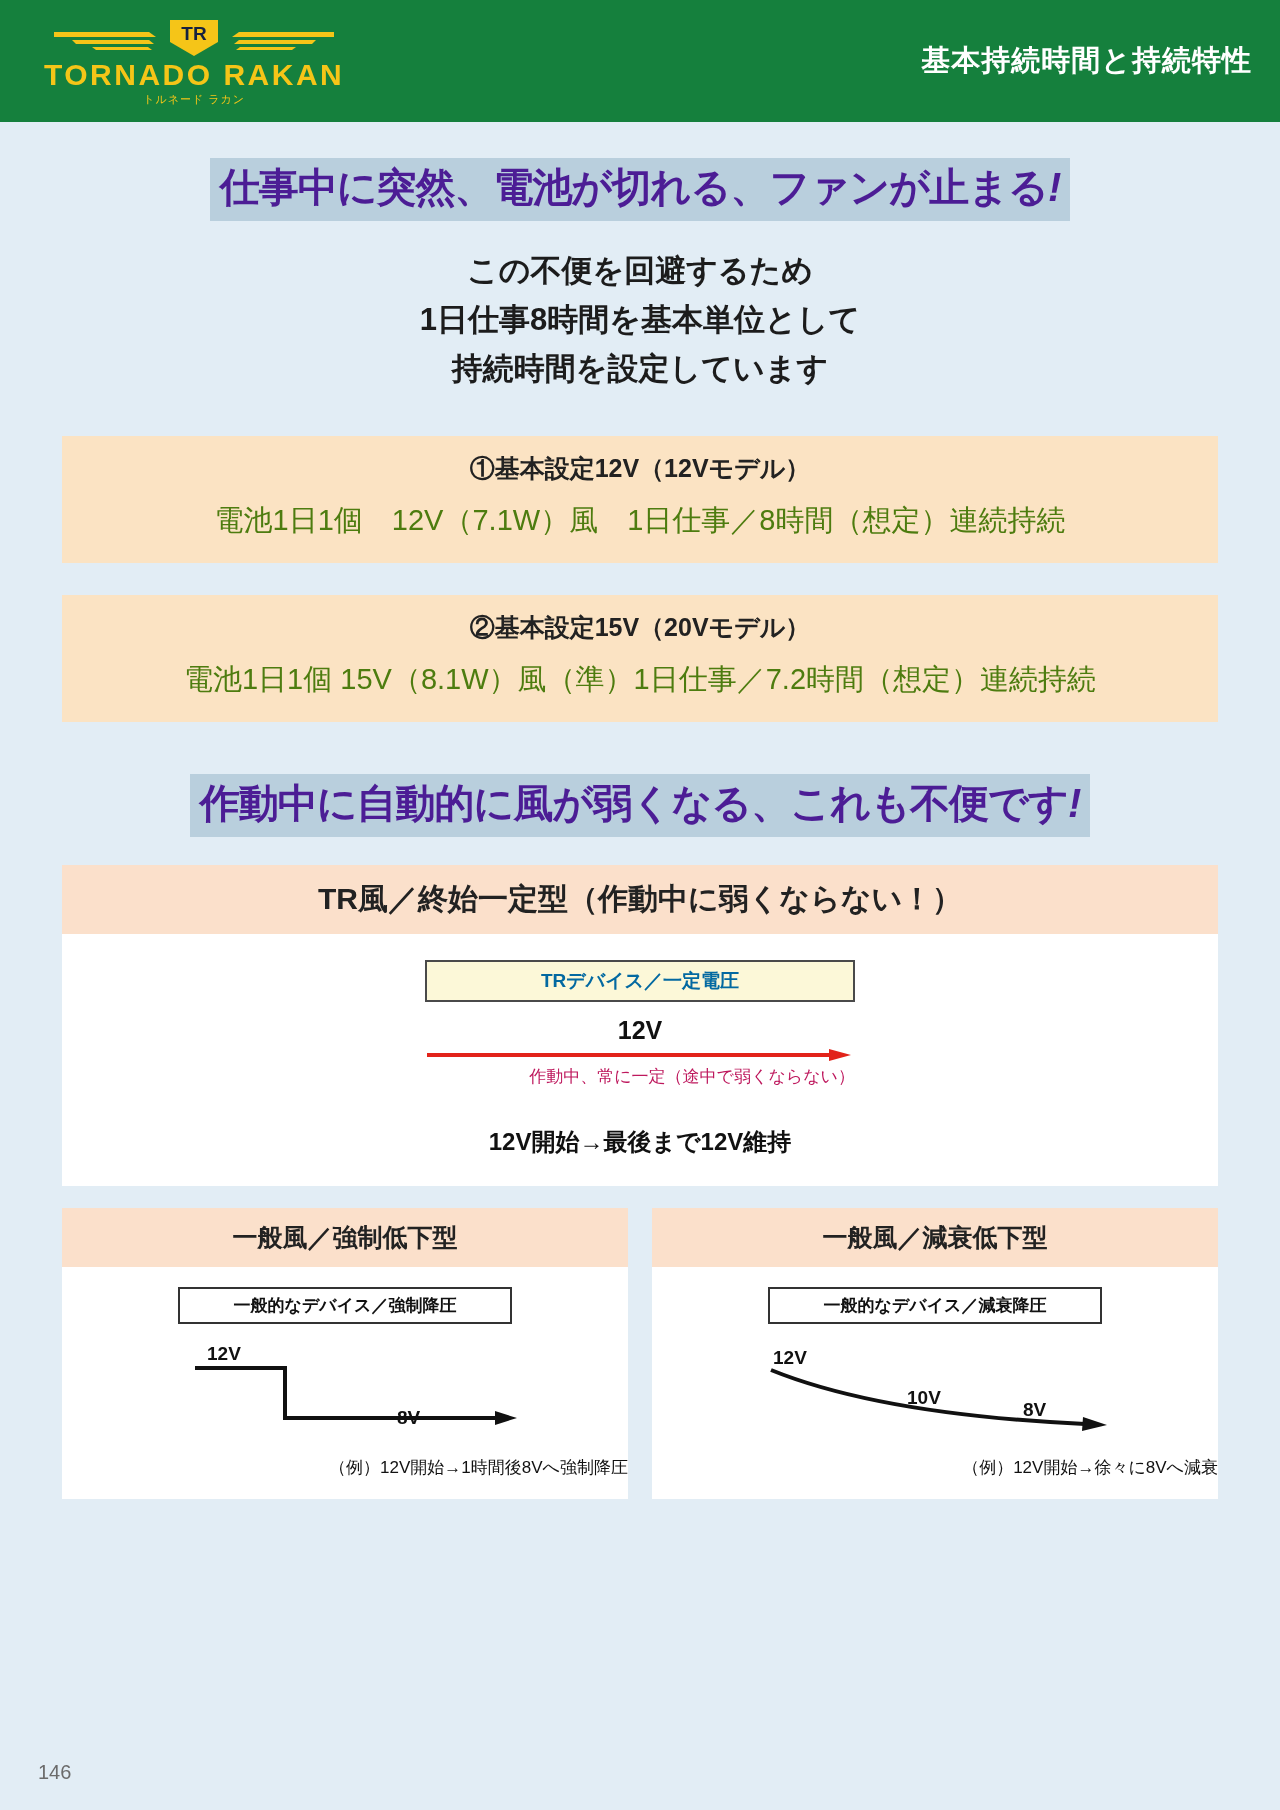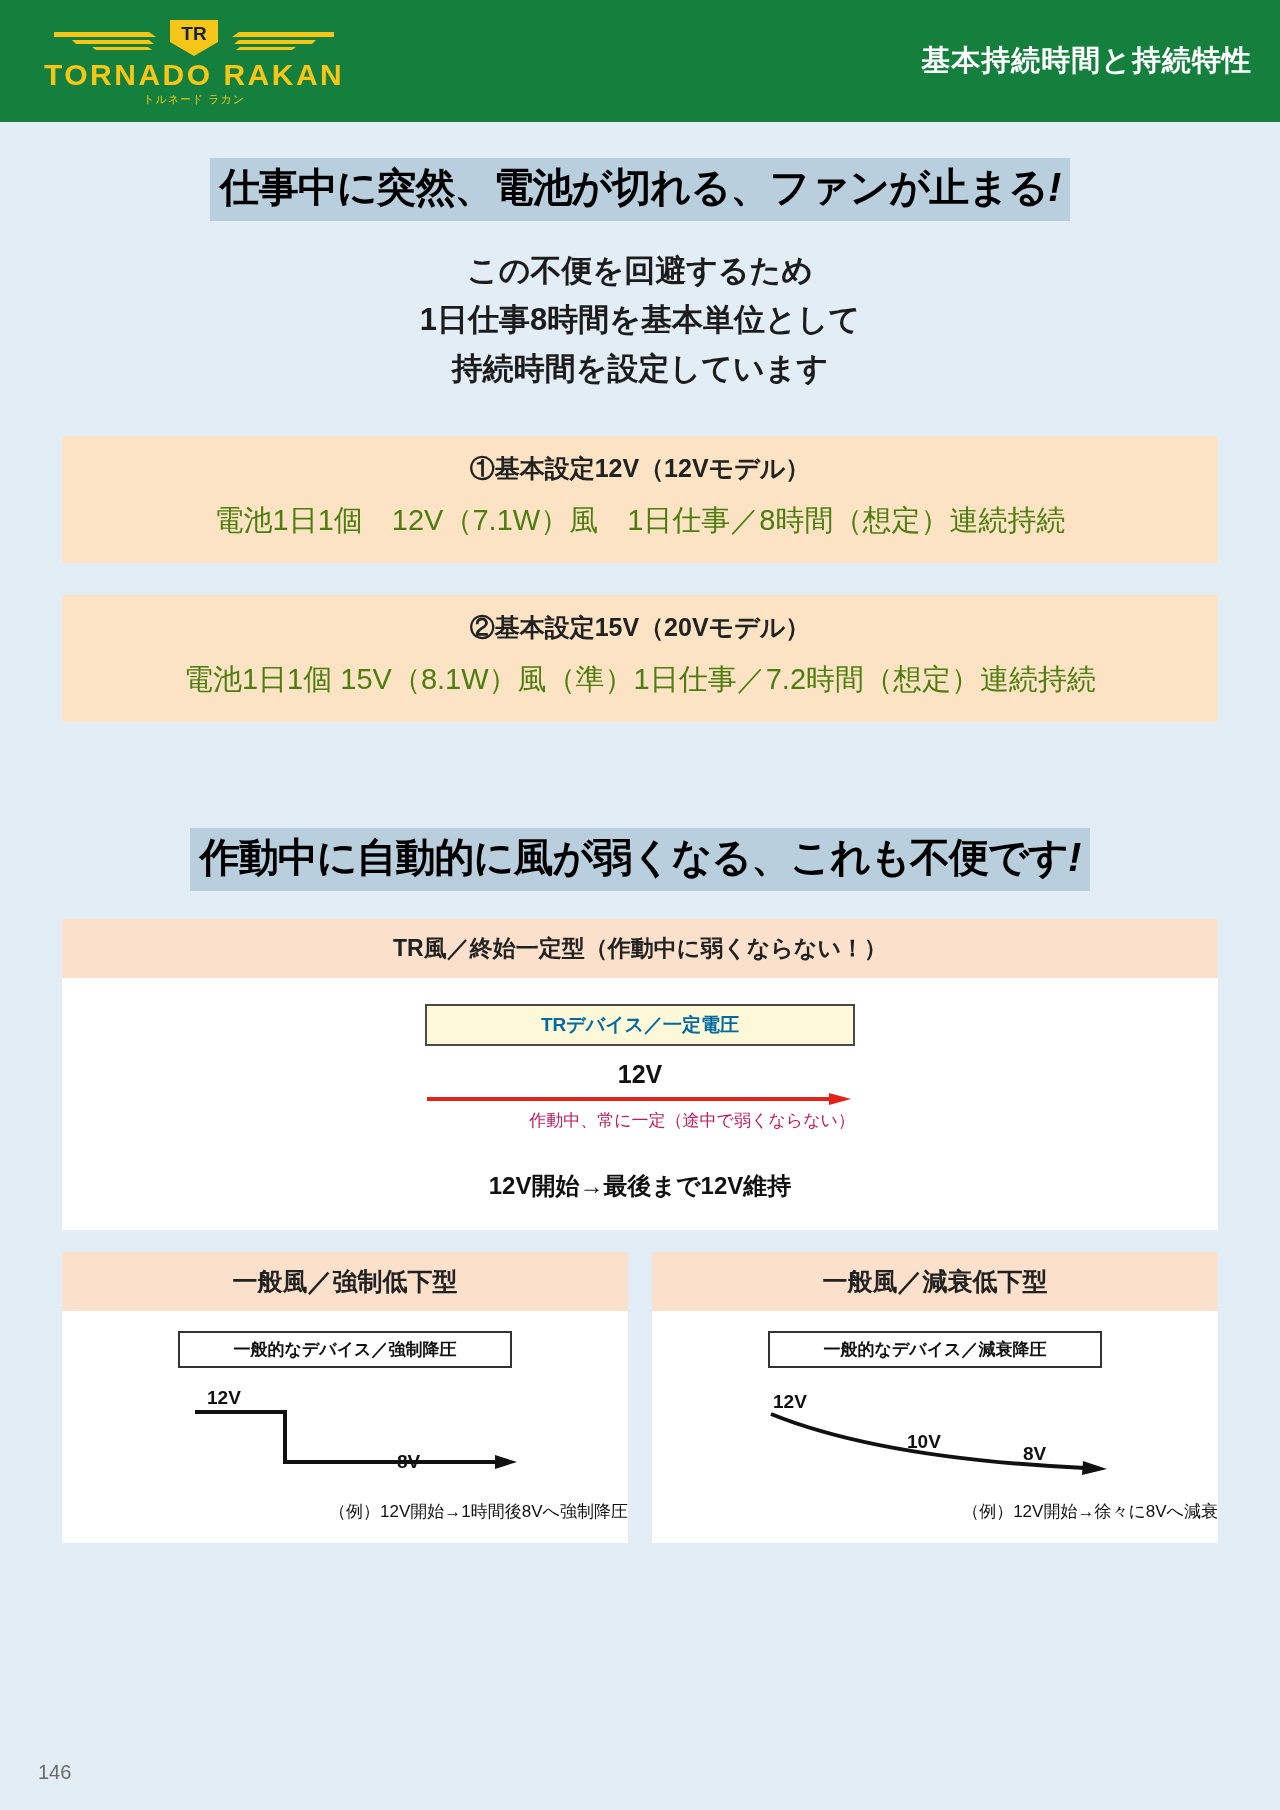--- a/index.html
+++ b/index.html
@@ -71,21 +71,21 @@
   }
 
   .h1-wrap {
     text-align: center;
     padding-top: 36px;
   }
   .h1 {
     display: inline-block;
     font-size: 40px;
     font-weight: bold;
-    color: #000000;
+    color: #4c1d95;
     background: #b9cfdd;
     padding: 2px 10px 6px 10px;
     letter-spacing: -1px;
     font-style: normal;
   }
   .h1 .it { font-style: italic; }
 
   .lead {
     text-align: center;
     margin-top: 26px;
@@ -111,31 +111,31 @@
     letter-spacing: 0px;
   }
   .card-line {
     text-align: center;
     font-size: 29px;
     color: #4d7c0f;
     margin-top: 16px;
     letter-spacing: 0px;
   }
 
-  .h1-wrap.second { padding-top: 106px; }
+  .h1-wrap.second { padding-top: 52px; }
 
   
   .panel {
     margin: 28px 62px 0 62px;
     background: #ffffff;
   }
   .panel-head {
     background: #fbe0cb;
     text-align: center;
-    font-size: 23px;
+    font-size: 30px;
     font-weight: bold;
     color: #222;
     padding: 14px 0 14px 0;
   }
   .panel-body {
     padding: 26px 0 28px 0;
   }
 
   
   .tr-chart {

